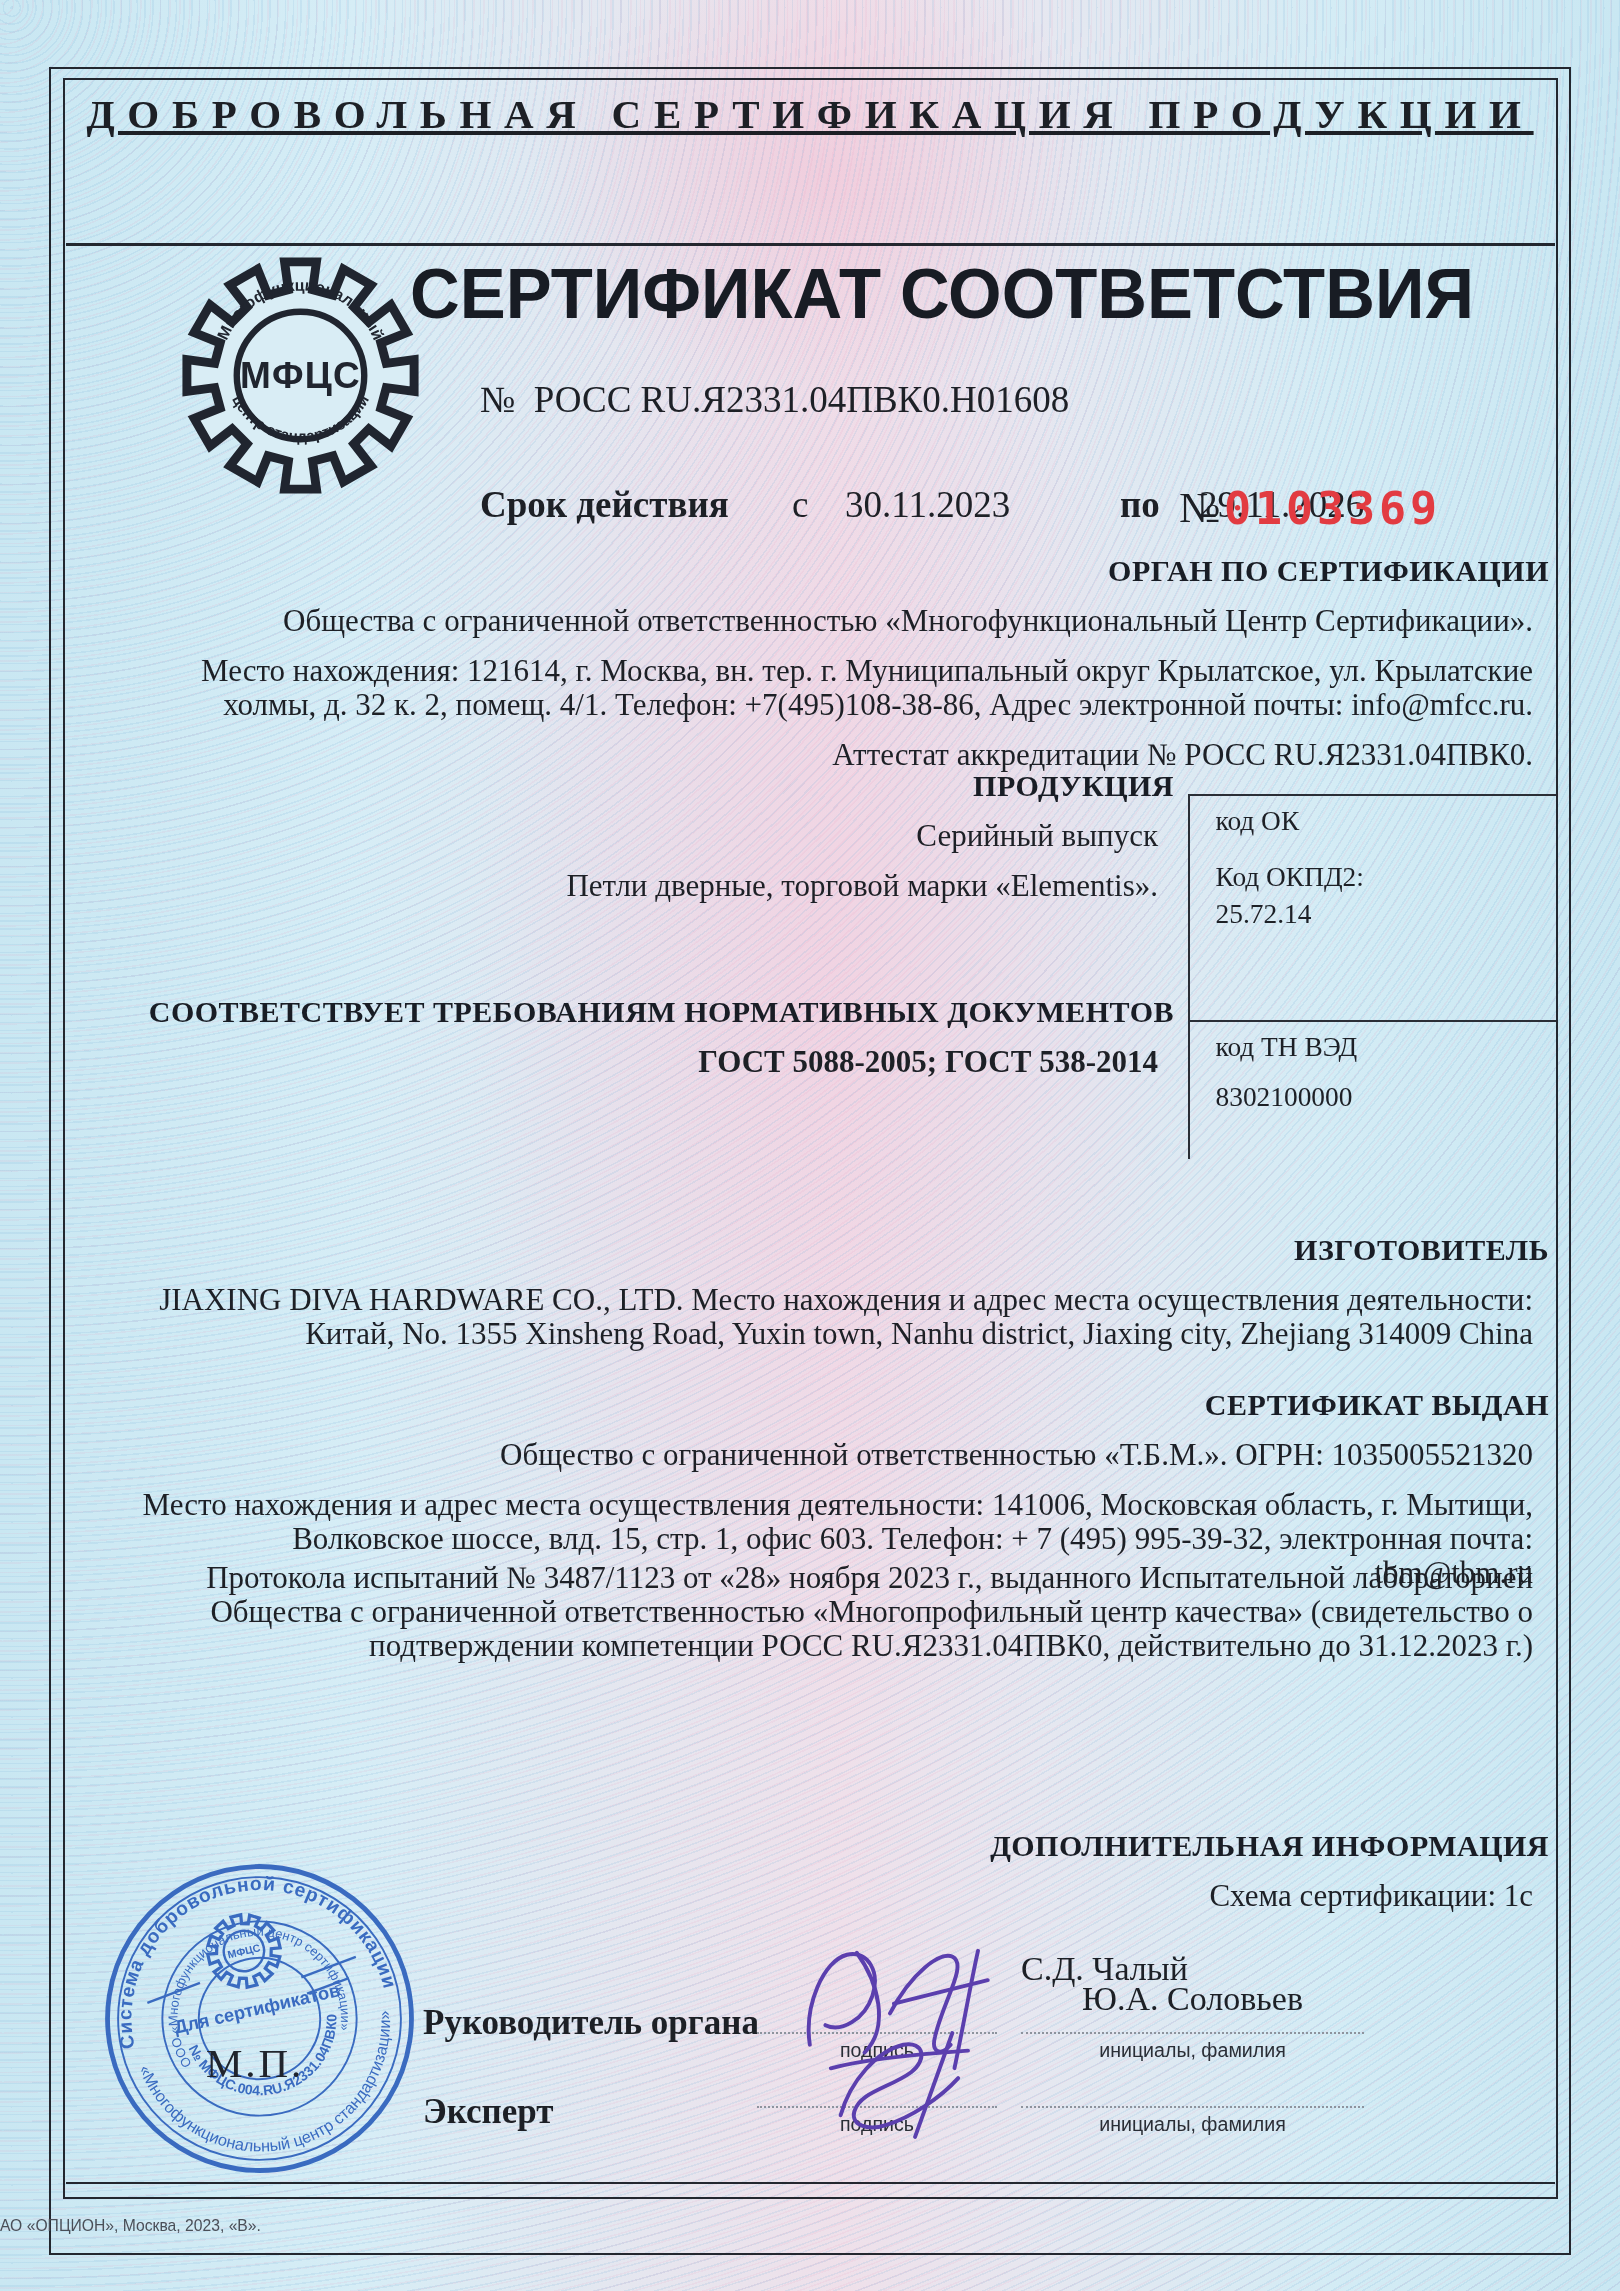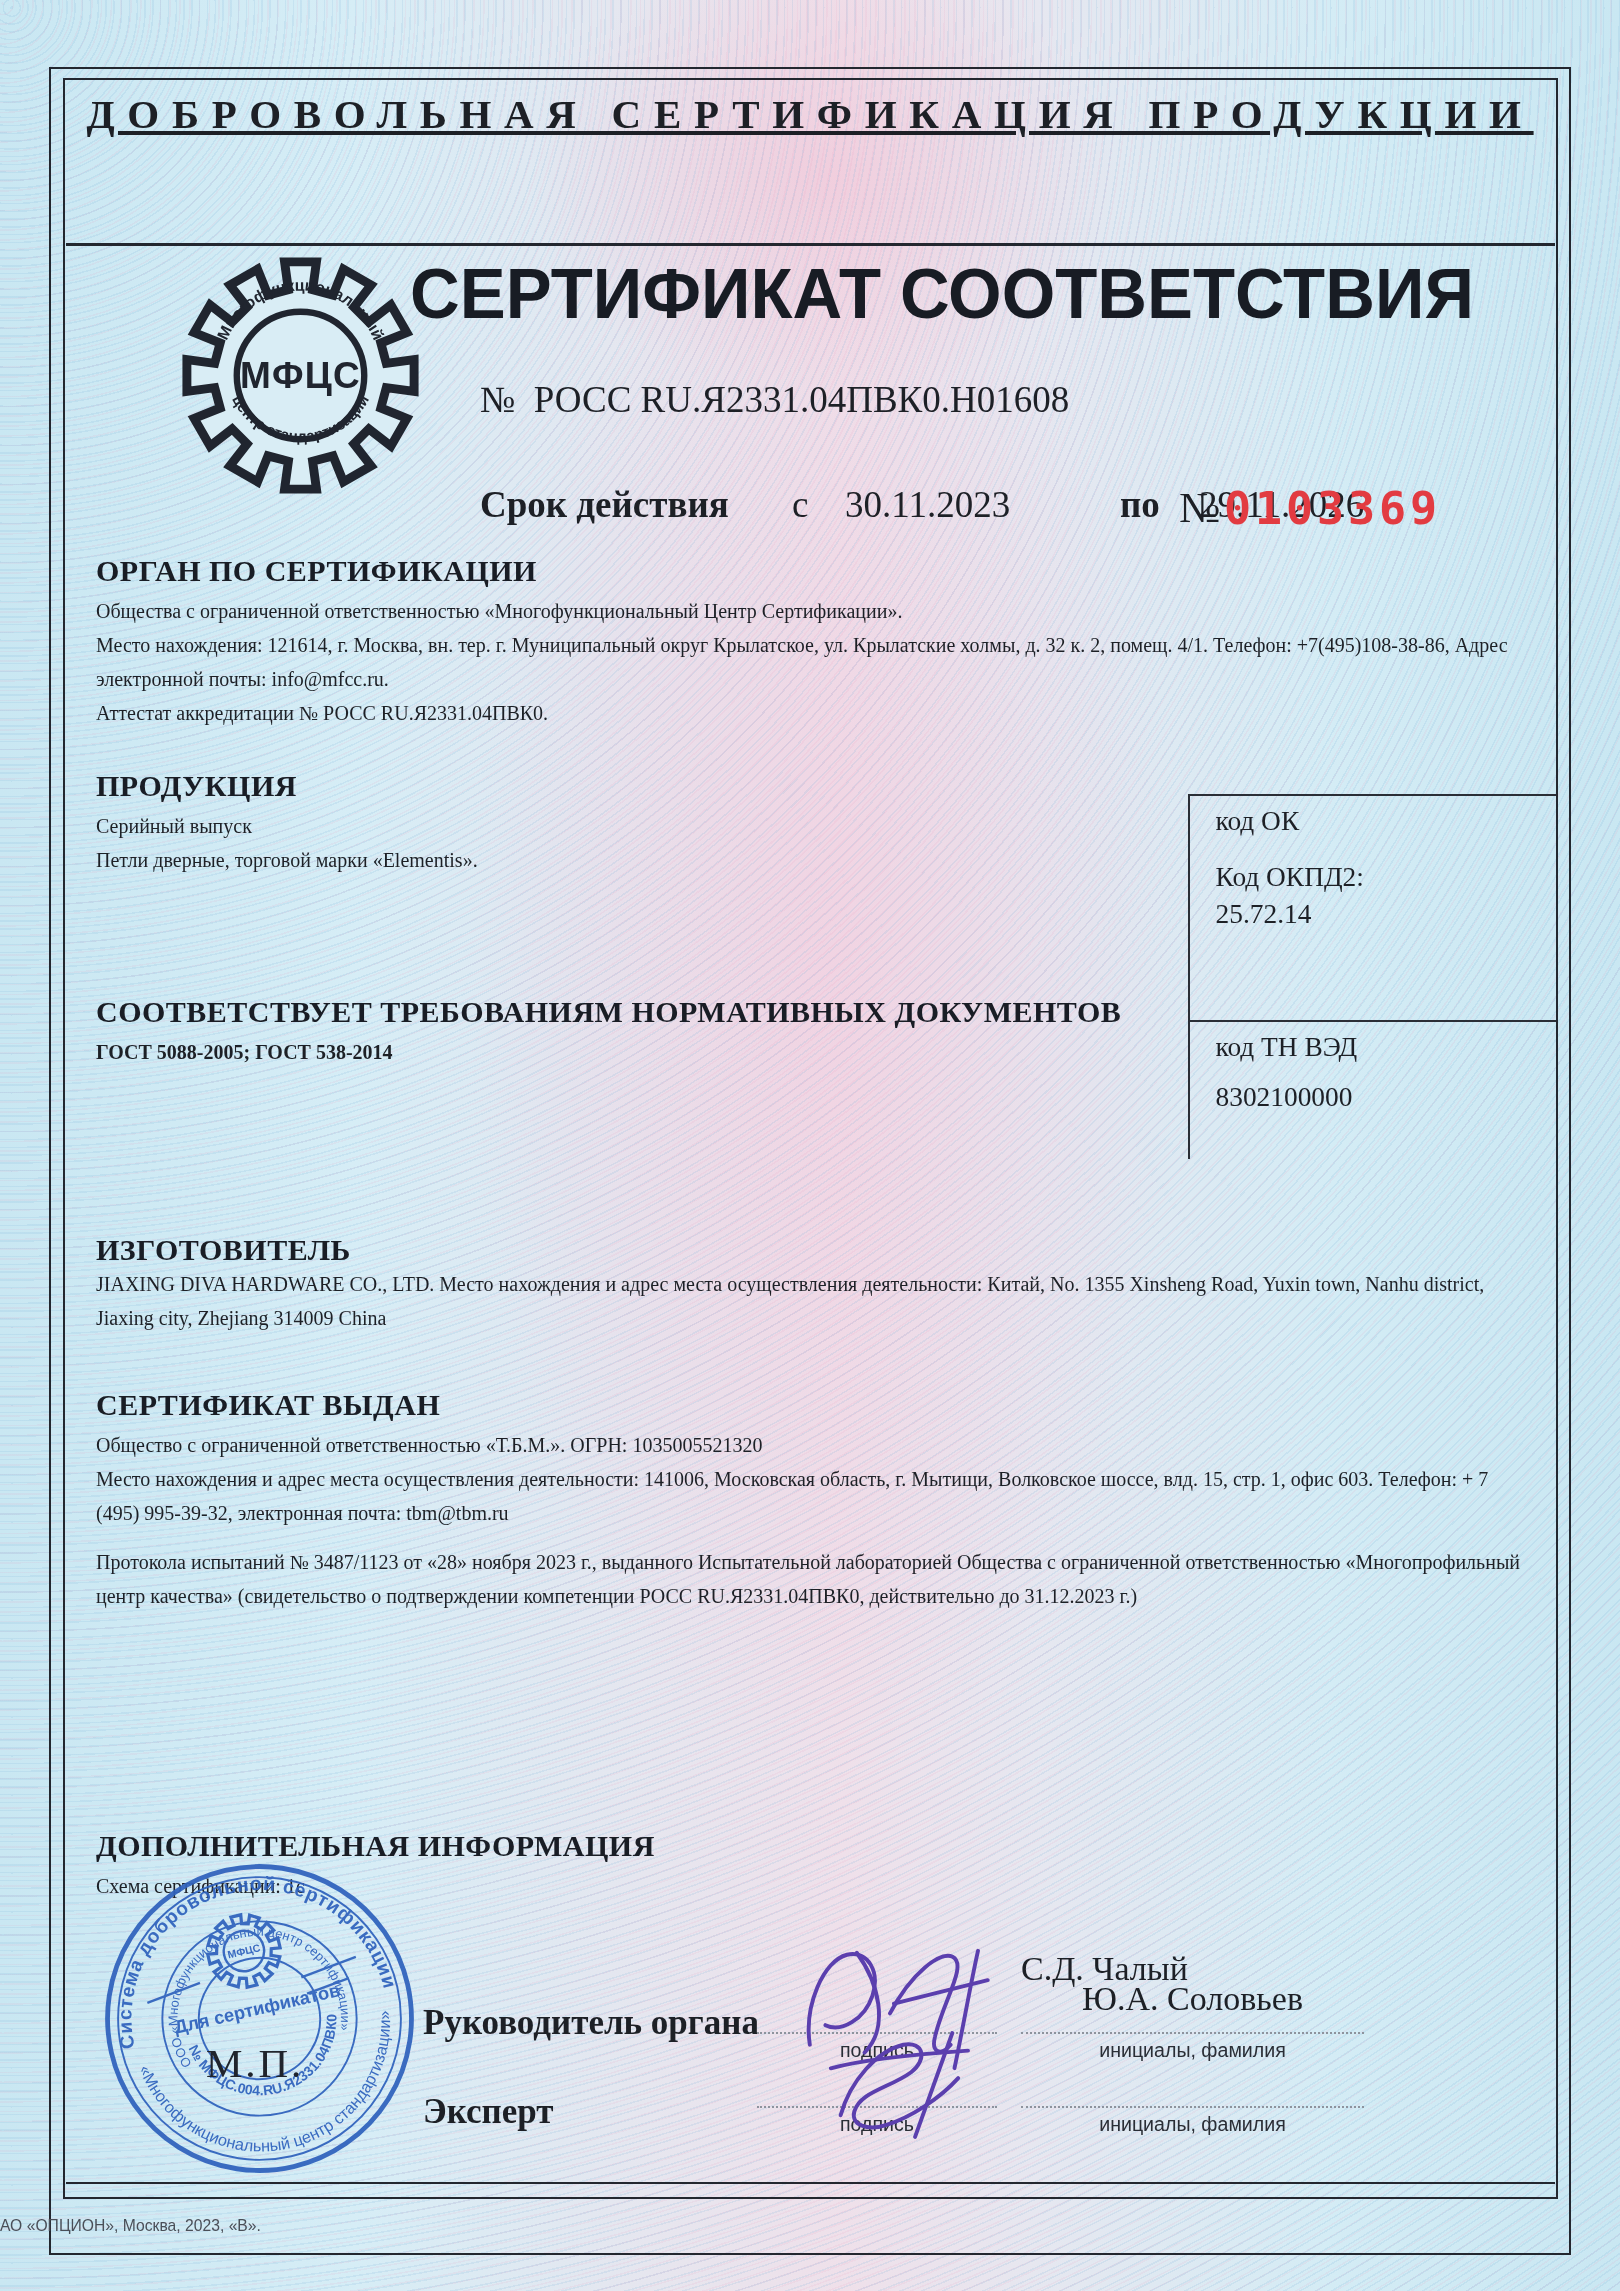--- a/index.html
+++ b/index.html
@@ -32,23 +32,23 @@
   .validity .lbl{position:absolute;left:480px;font-weight:bold;}
   .validity .c{position:absolute;left:792px;}
   .validity .from{position:absolute;left:845px;}
   .validity .po{position:absolute;left:1120px;font-weight:bold;}
   .validity .to{position:absolute;left:1199px;}
   .serial{position:absolute;left:1179px;top:482px;white-space:nowrap;}
   .serial .no{font-size:43px;}
   .serial .val{font-family:"DejaVu Sans Mono",monospace;font-weight:bold;font-size:45px;
     color:#e23b41;letter-spacing:3.9px;vertical-align:-2px;}
 
-  .sec{position:absolute;left:96px;width:1438px;}
+  .sec{position:absolute;left:111px;width:1438px;text-align:right;}
   .sec h2{margin:0 0 5.9px 0;font-size:30px;letter-spacing:0.5px;font-weight:bold;color:#191d25;}
-  .sec p{margin:0;font-size:20px;line-height:34px;}
+  .sec p{margin:16px;font-size:31px;line-height:34px;}
   .sec.narrow{width:1063px;}
   .gost{font-weight:600;}
 
   .codecol{position:absolute;left:1188px;top:794px;width:366px;height:365px;border-left:2px solid #2a2e36;}
   .codecell{border-top:2px solid #2a2e36;padding:9.8px 0 0 25.5px;font-size:27.4px;}
   .codecell.first{height:214px;}
   .codecell .sub{margin-top:25.5px;}
   .codecell .val{margin-top:5.9px;}
   .codecell .val2{margin-top:19.6px;}
 

